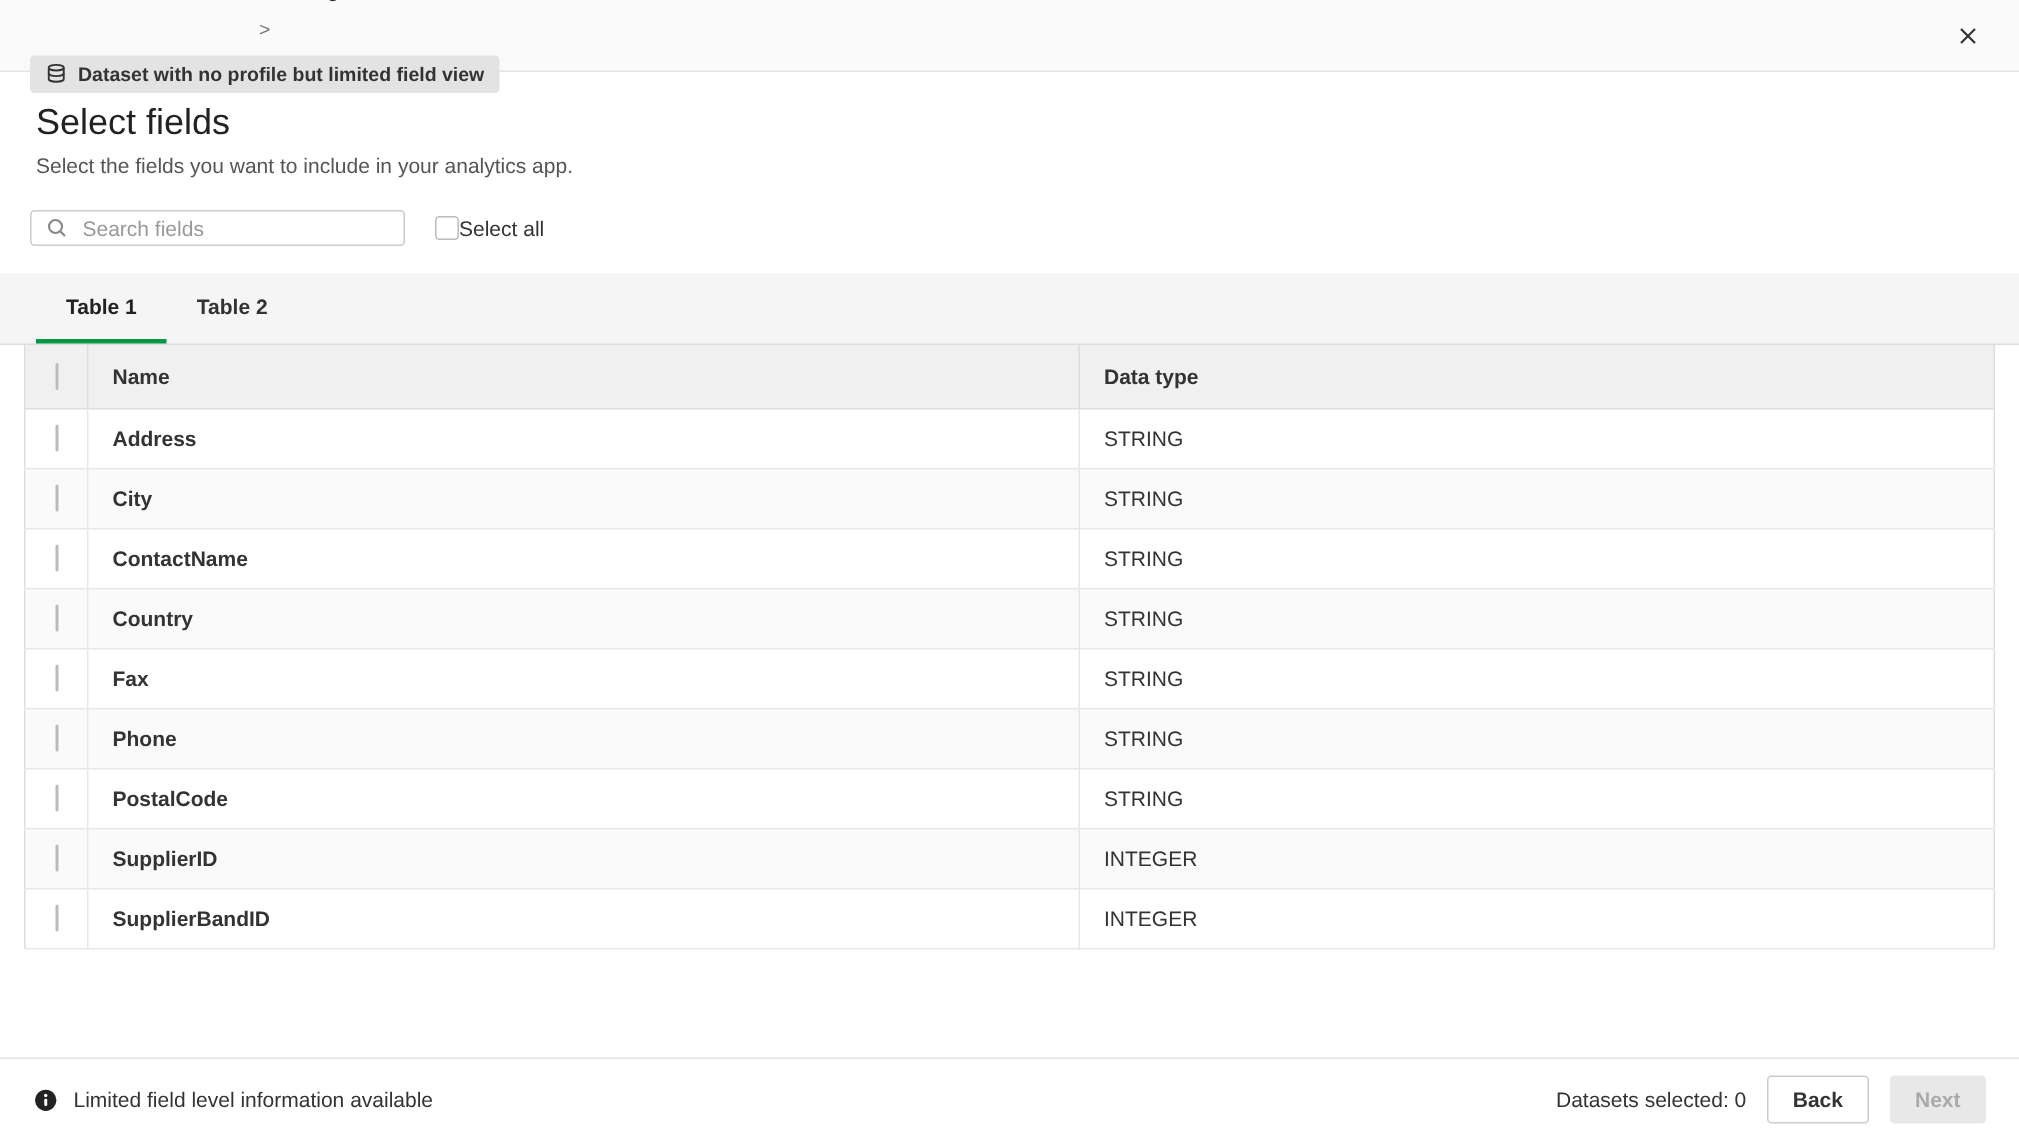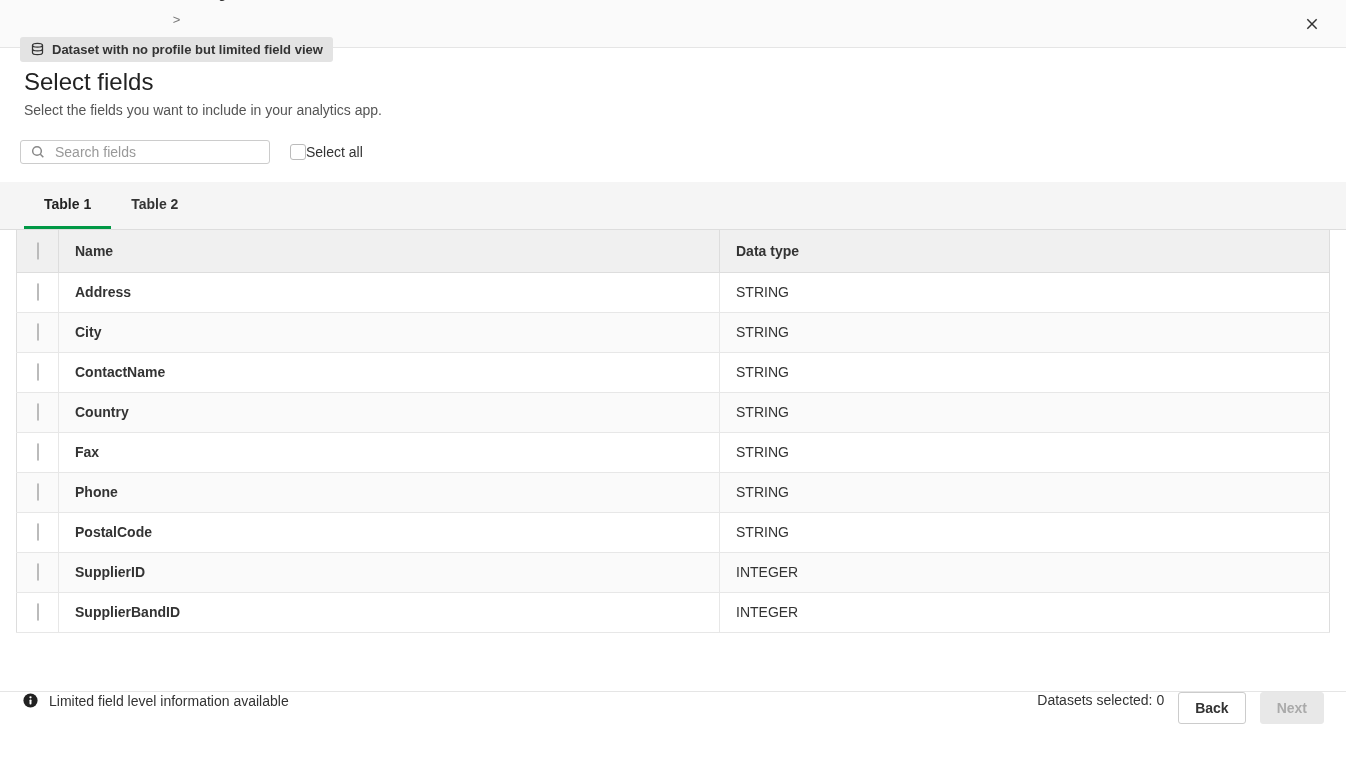--- a/index.html
+++ b/index.html
@@ -167,25 +167,25 @@
   tbody tr:nth-child(even) td { background: #fafafa; }
   tbody td:last-child { border-right: none; }
   .col-check { width: 42px; text-align: center; }
   .col-check .checkbox { margin: 0 auto; }
   .col-name { font-weight: 600; }
   .col-type-cell { }
   th.col-type, td.col-type-cell { width: 610px; }
 
   
   .footer {
-    height: 69px;
+    height: 55px;
     border-top: 1px solid #e5e5e5;
     background: #fff;
     display: flex;
-    align-items: flex-start;
+    align-items: center;
     padding: 0 22px;
     gap: 14px;
     flex-shrink: 0;
   }
   .footer .info {
     display: flex;
     align-items: center;
     gap: 10px;
     font-size: 14px;
     color: #333;

